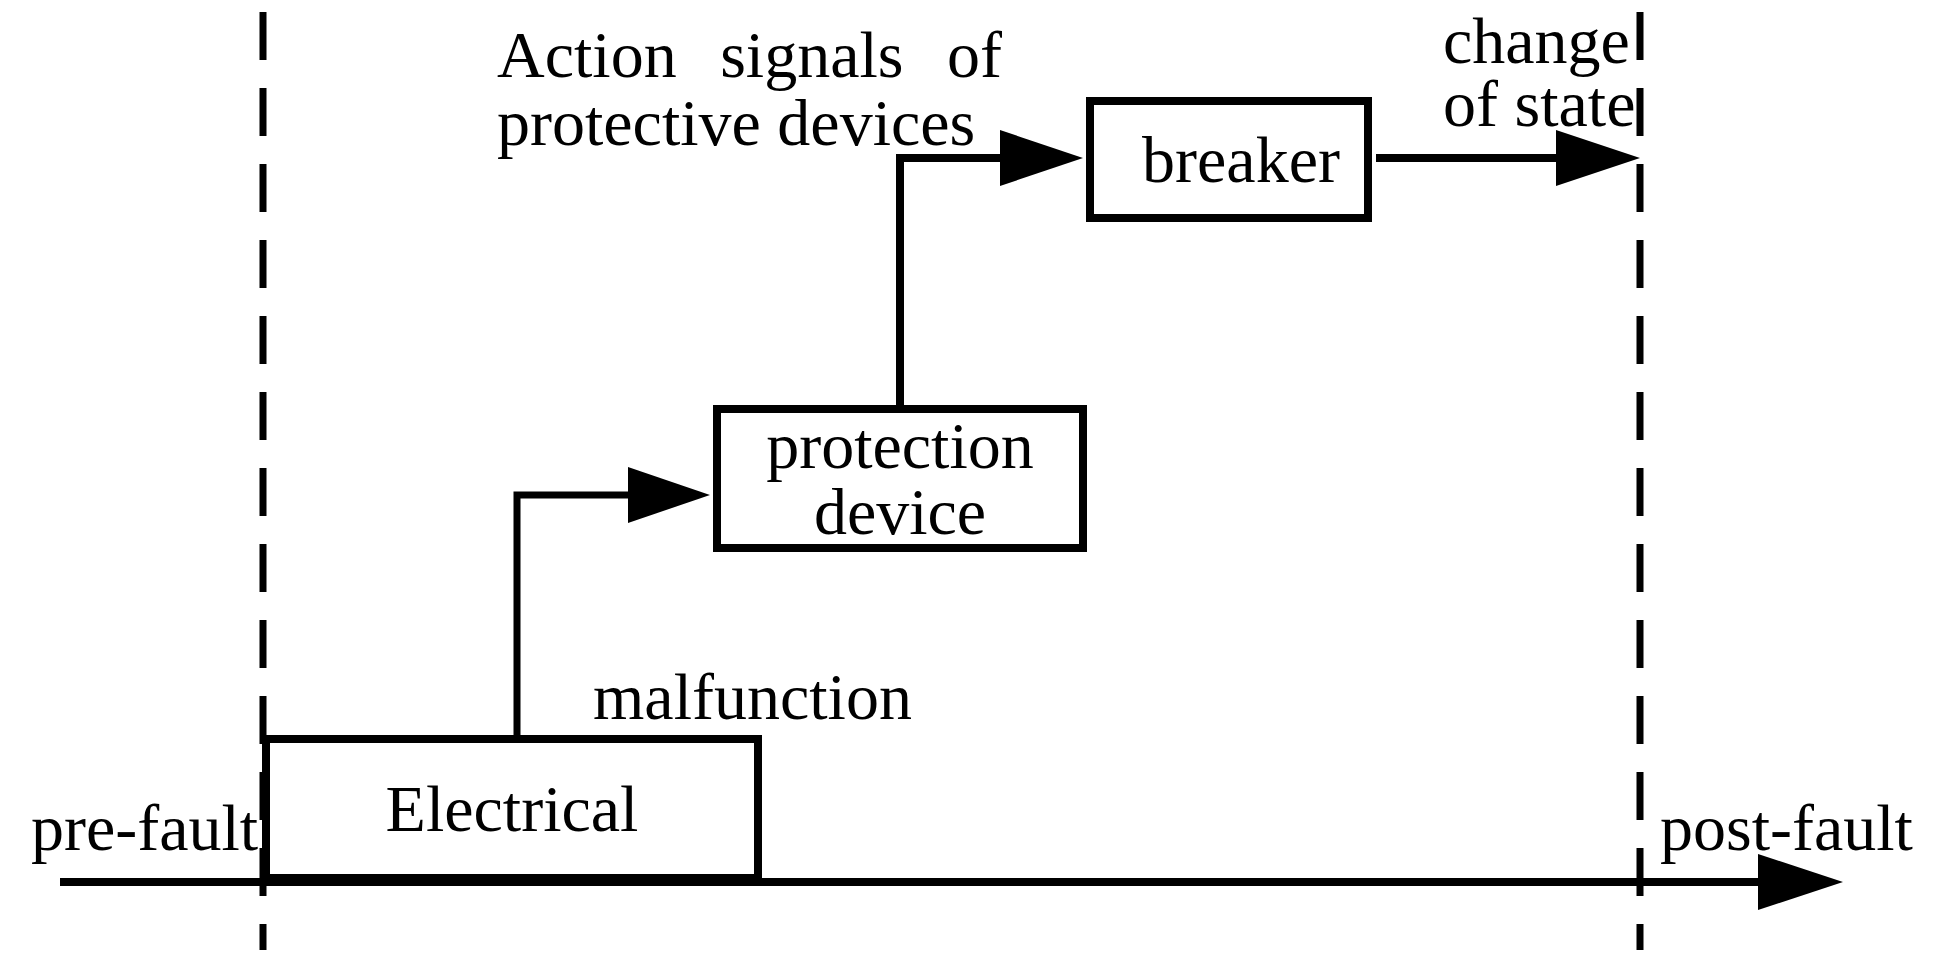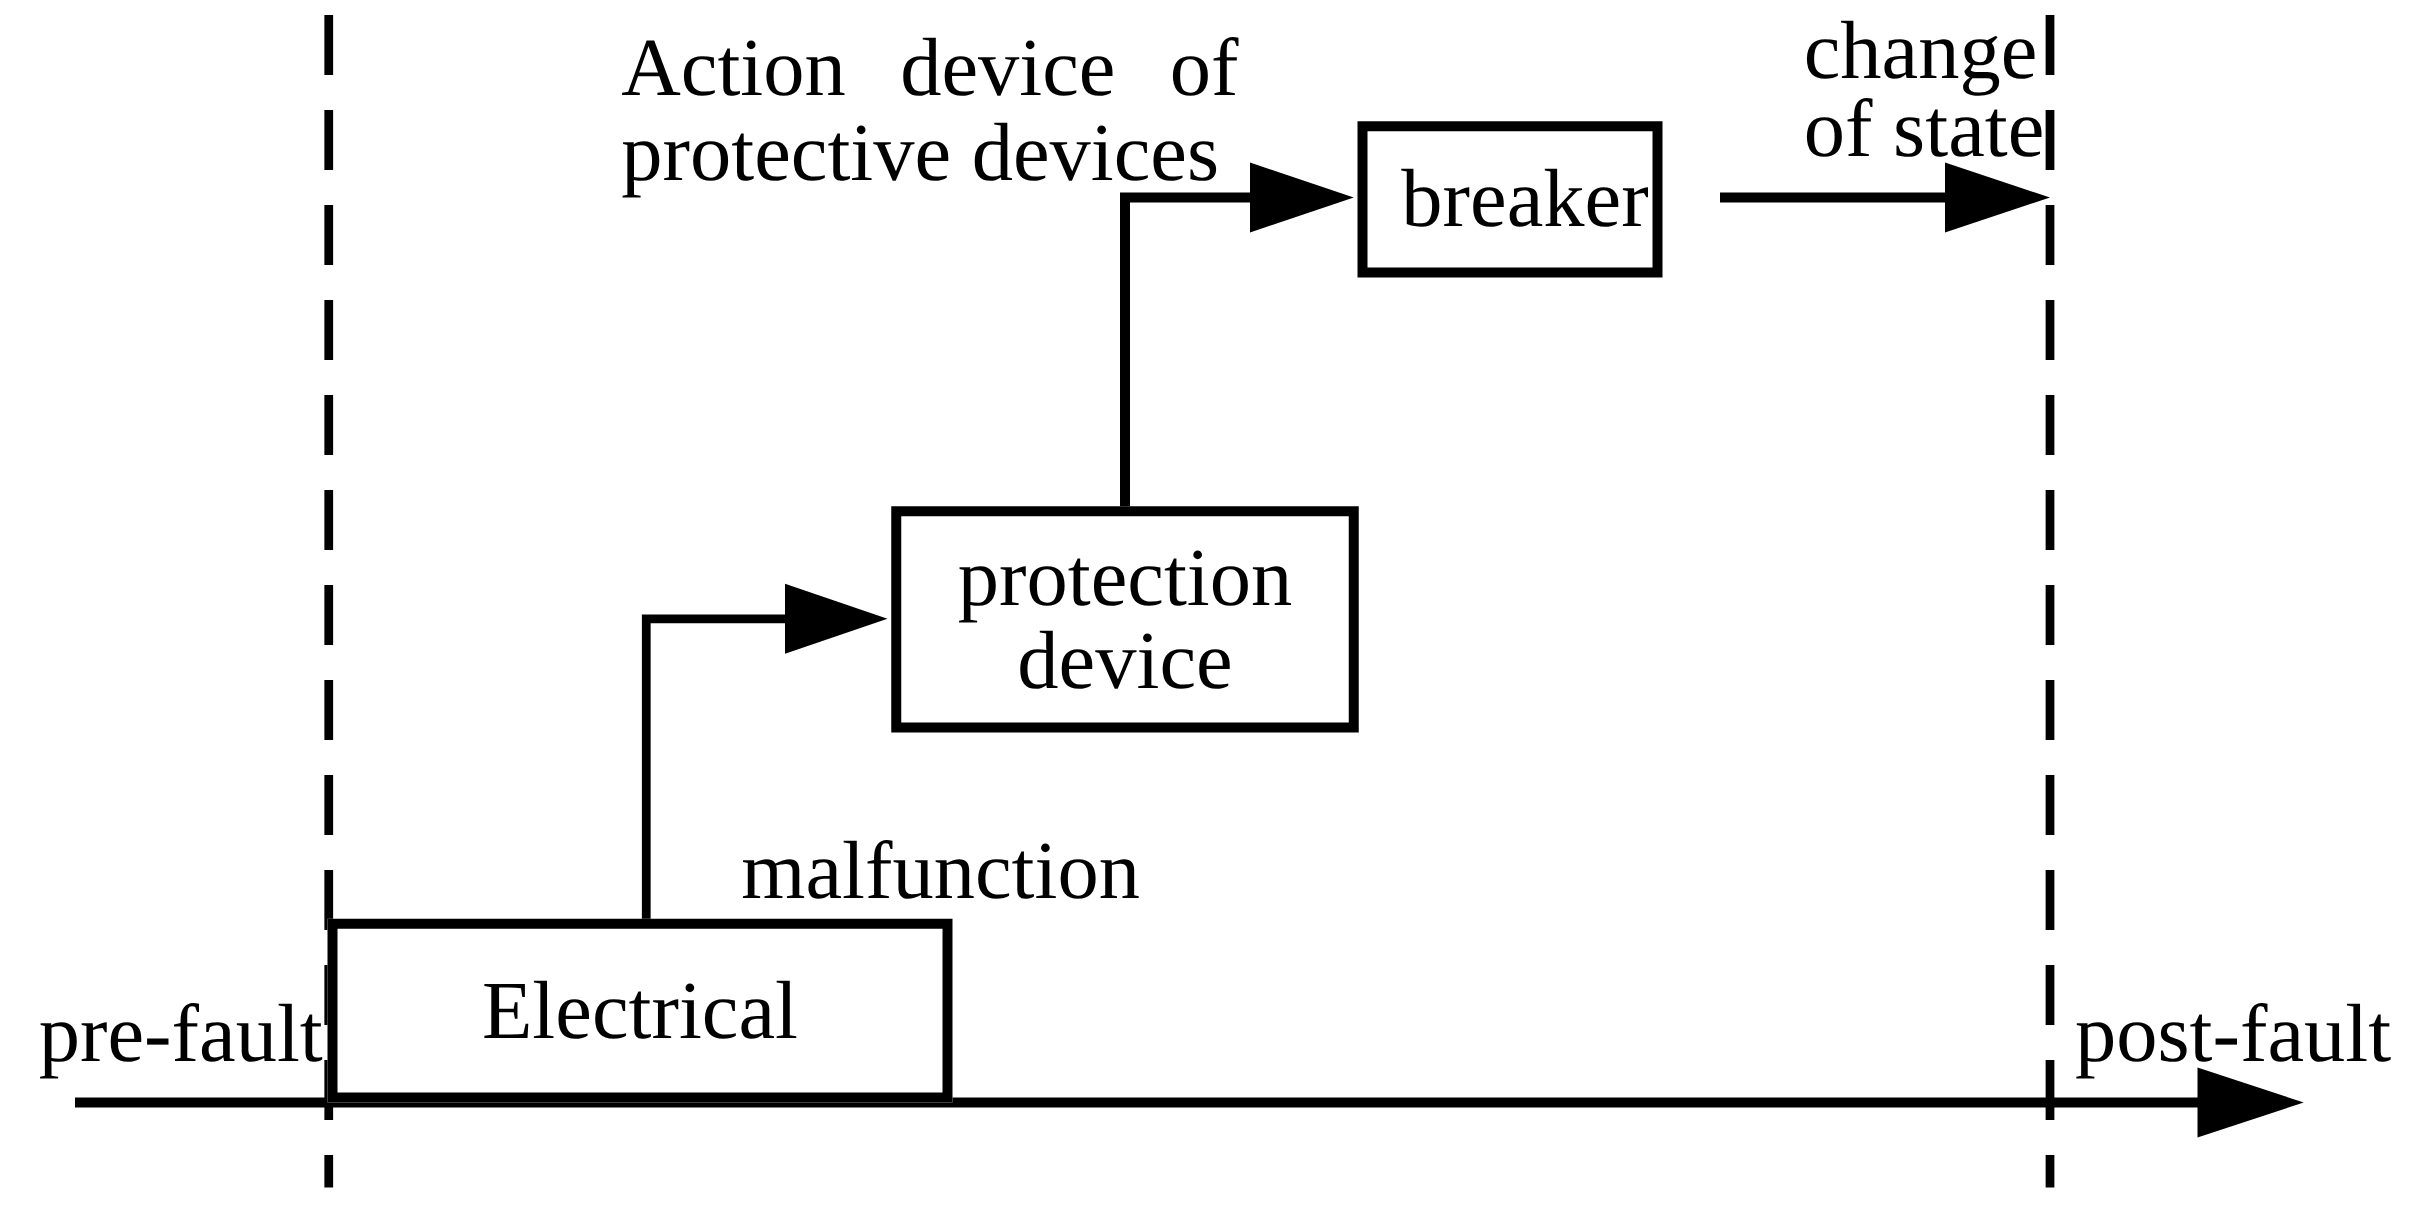--- a/index.html
+++ b/index.html
@@ -31,22 +31,22 @@
     display: flex;
     flex-direction: column;
     align-items: center;
     justify-content: center;
     text-align: center;
     font-size: 66px;
     line-height: 66px;
     white-space: nowrap;
   }
   .node-electrical { left: 262px; top: 735px; width: 500px; height: 147px; }
-  .node-protection { left: 713px; top: 405px; width: 374px; height: 181px; }
-  .node-breaker    { left: 1086px; top: 97px; width: 244px; height: 125px; padding-left: 24px; }
+  .node-protection { left: 713px; top: 405px; width: 374px; height: 147px; }
+  .node-breaker    { left: 1086px; top: 97px; width: 286px; height: 125px; padding-left: 24px; }
   .freelabel {
     position: absolute;
     font-size: 66px;
     line-height: 68px;
     white-space: nowrap;
   }
   .lbl-action { left: 497px; top: 21px; }
   .lbl-action .wide-spaced { word-spacing: 27px; }
   .lbl-change { left: 1398px; top: 9px; line-height: 63px; margin-left: 45px; }
   .lbl-malfunction { left: 593px; top: 663px; }
@@ -92,21 +92,21 @@
   <div class="node node-protection">
     <div>protection</div>
     <div>device</div>
   </div>
 
   <div class="node node-breaker">
     <div>breaker</div>
   </div>
 
   <div class="freelabel lbl-action">
-    <div class="wide-spaced">Action device of</div>
+    <div class="wide-spaced">Action signals of</div>
     <div>protective devices</div>
   </div>
 
   <div class="freelabel lbl-change">
     <div>change</div>
     <div>of state</div>
   </div>
 
   <div class="freelabel lbl-malfunction">malfunction</div>
 

